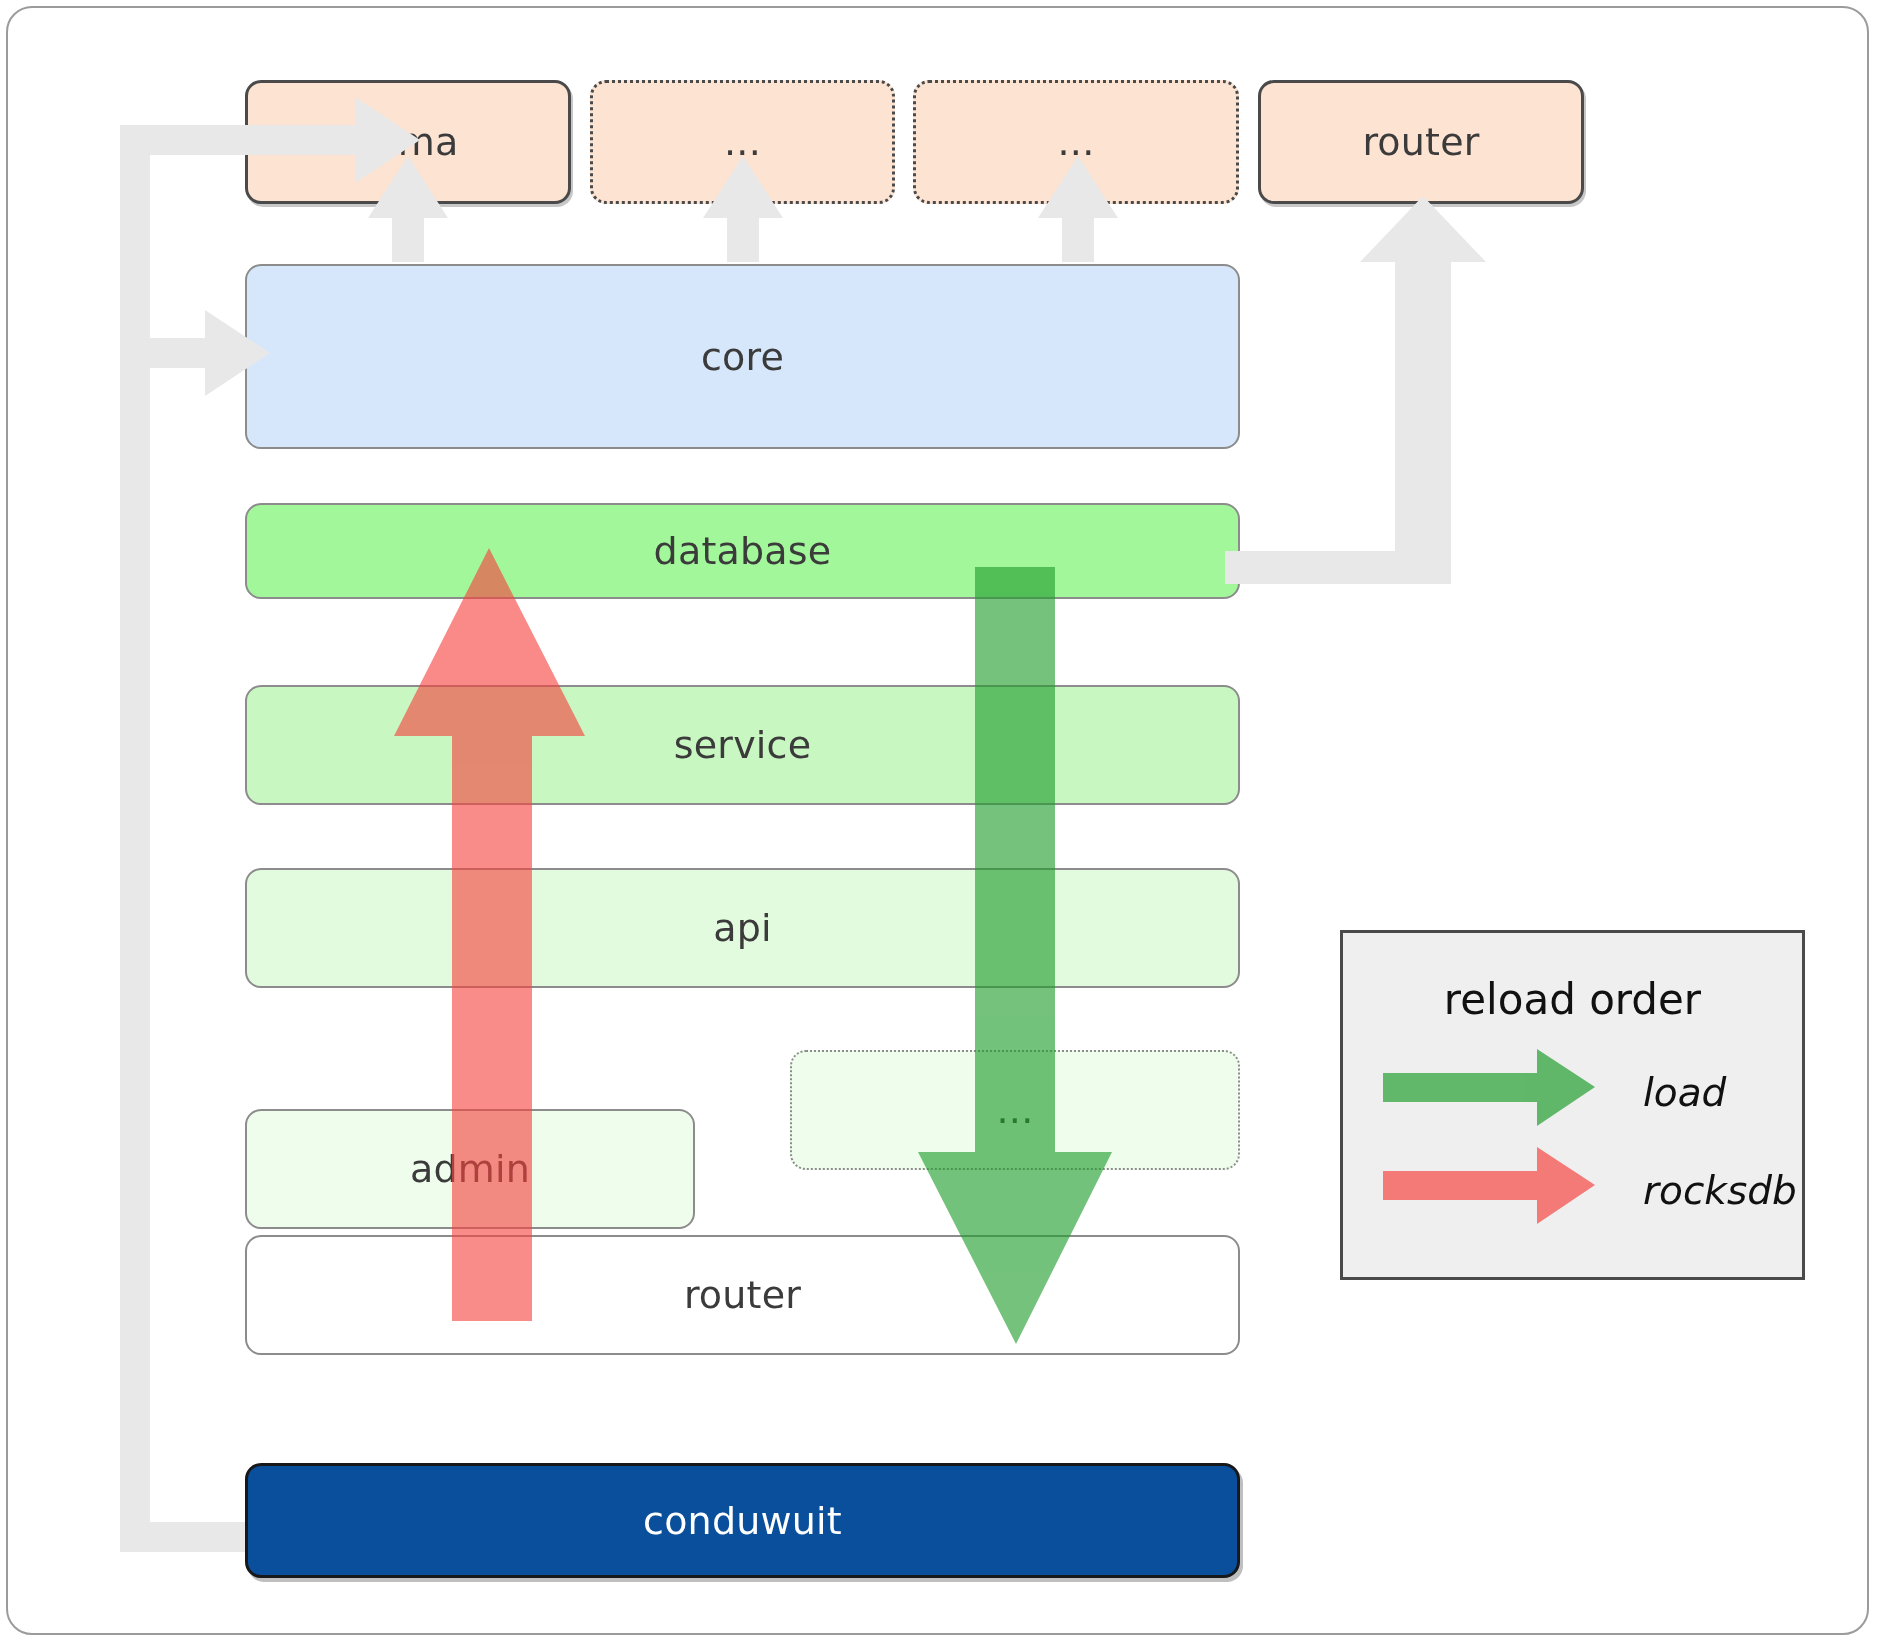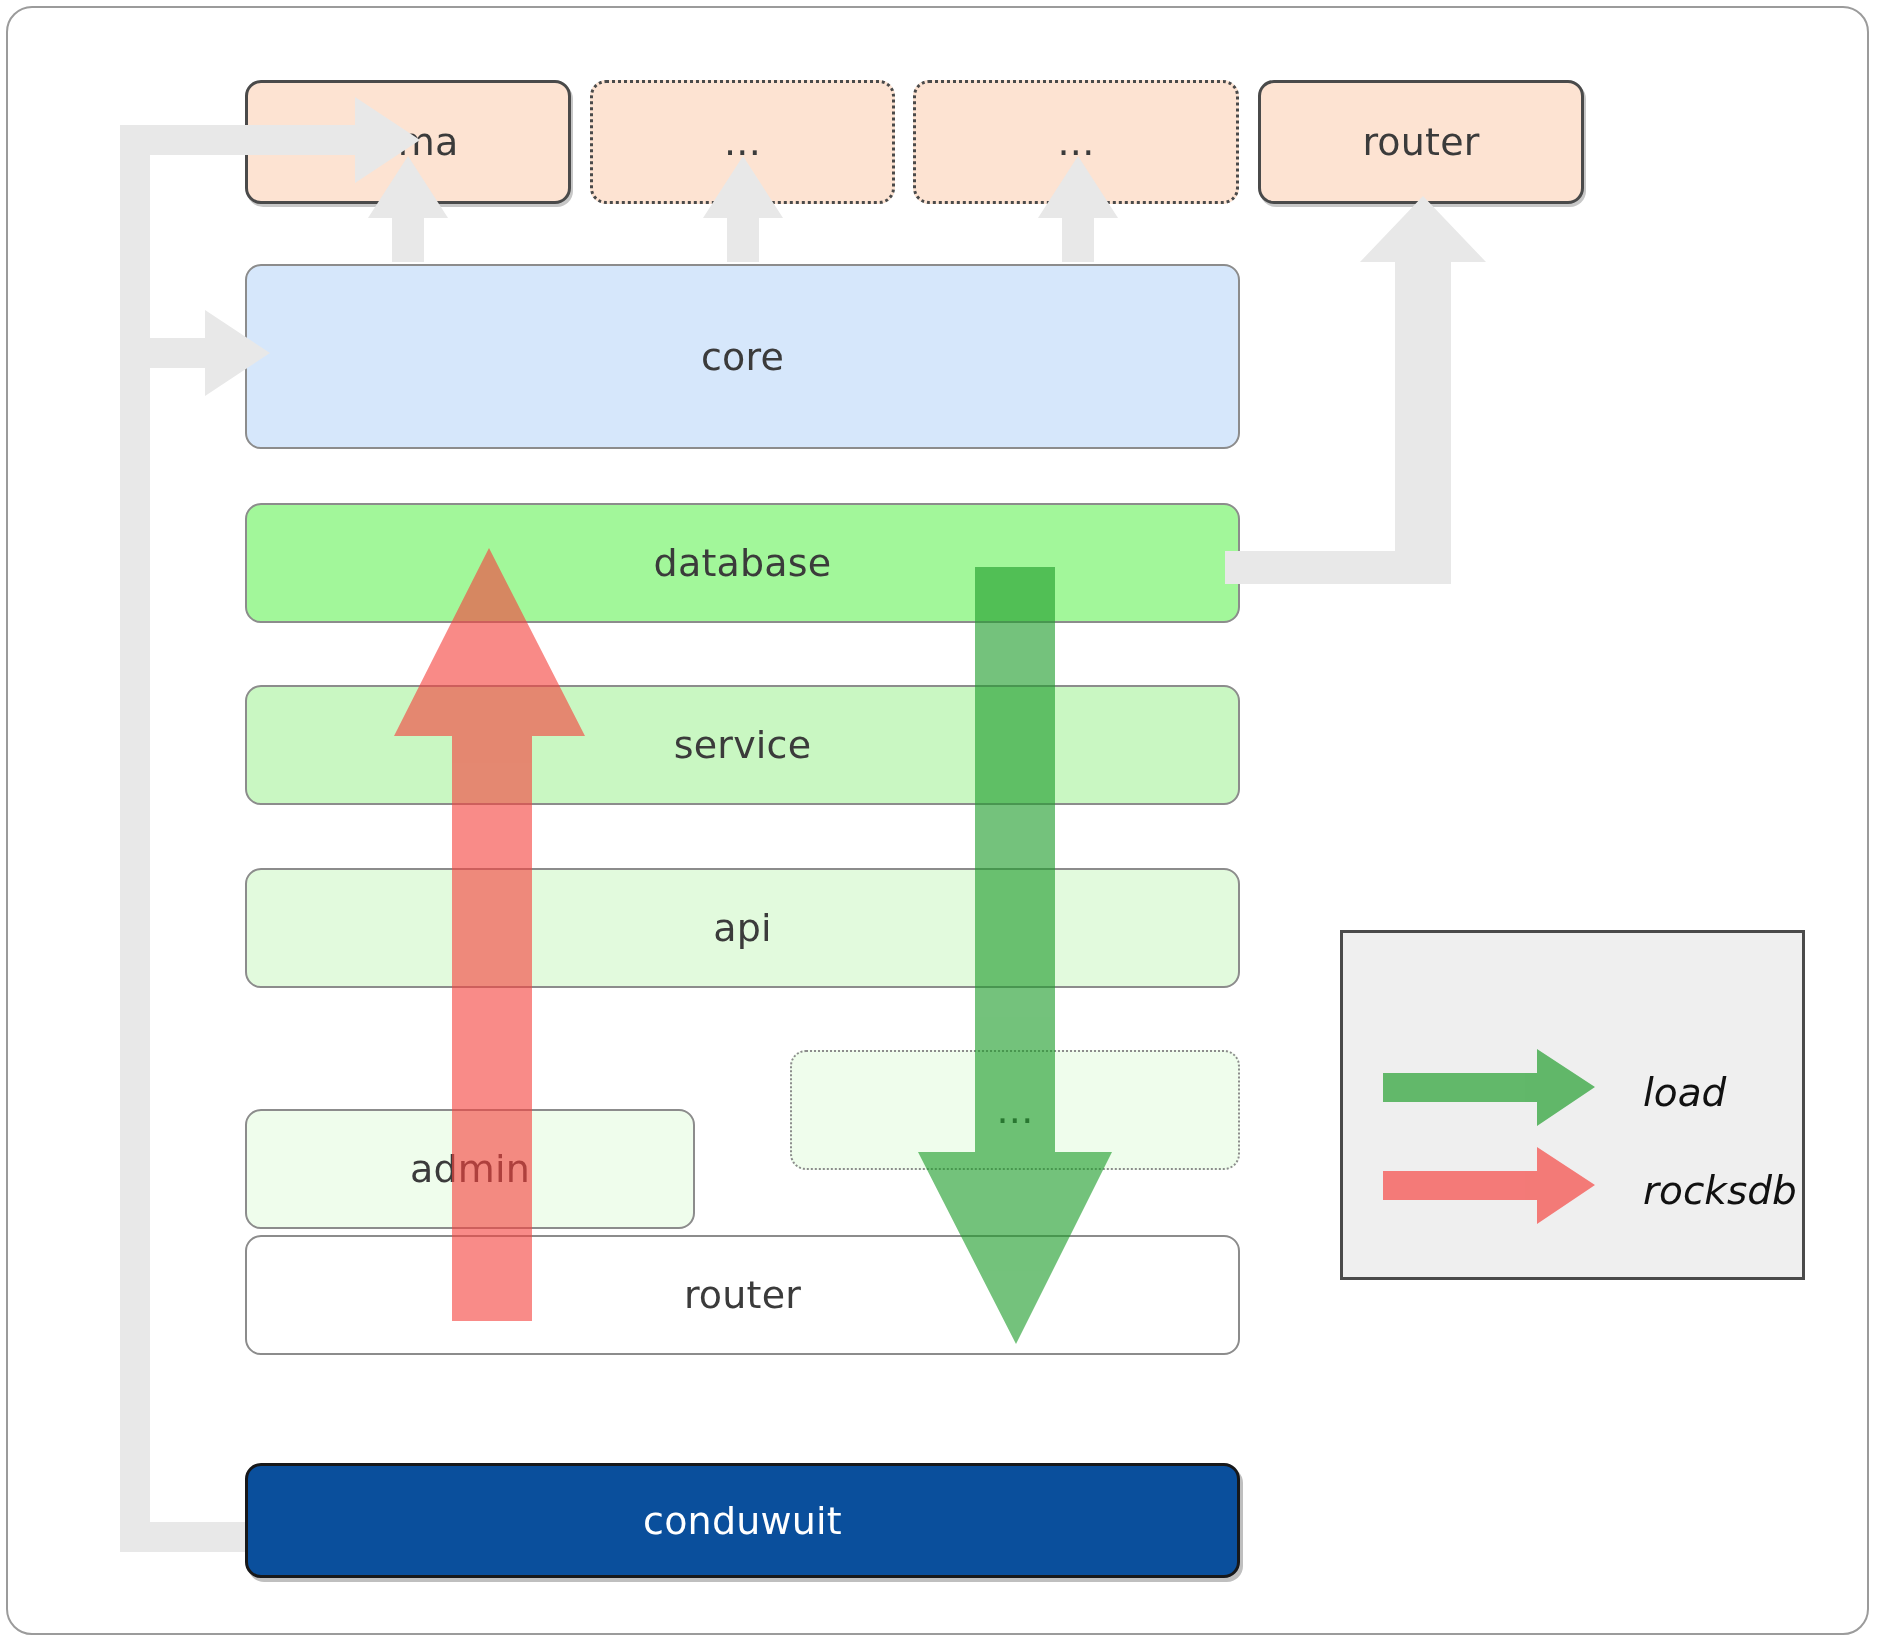--- a/index.html
+++ b/index.html
@@ -151,21 +151,21 @@
       <span>...</span>
     </div>
     <div class="node crate" style="left:1258px; top:80px; width:326px;">
       <span>router</span>
     </div>
 
     <div class="node layer" style="left:245px; top:264px; width:995px; height:185px; background:#d6e7fb;">
       <span>core</span>
     </div>
 
-    <div class="node layer" style="left:245px; top:503px; width:995px; height:120px; background:#a2f79a;justify-content:center;">
+    <div class="node layer" style="left:245px; top:503px; width:995px; height:96px; background:#a2f79a;justify-content:center;">
       <span>database</span>
     </div>
 
     <div class="node layer" style="left:245px; top:685px; width:995px; height:120px; background:#c9f7c2;">
       <span>service</span>
     </div>
 
     <div class="node layer" style="left:245px; top:868px; width:995px; height:120px; background:#e2fadd;">
       <span>api</span>
     </div>
@@ -195,20 +195,21 @@
     </g>
 
     <g opacity="0.62">
       <rect x="975" y="567" width="80" height="660" fill="#1f9d2b"></rect>
       <path d="M1016 1344 L918 1152 L978 1152 L978 1190 L1050 1190 L1050 1152 L1112 1152 Z" fill="#1f9d2b"></path>
     </g>
   </svg>
 
   <div class="legend-layer">
     <div id="legend" style="left:1340px; top:930px; width:465px; height:350px;">
+      <div id="legend-title">reload order</div>
 
       <svg style="position:absolute; left:0; top:0; width:465px; height:350px;" viewBox="0 0 465 350" xmlns="http://www.w3.org/2000/svg">
 
         <g opacity="0.68">
           <rect x="40" y="140" width="172" height="29" fill="#1f9d2b"></rect>
           <path d="M252 154 L194 116 L194 140 L184 140 L184 169 L194 169 L194 193 Z" fill="#1f9d2b"></path>
         </g>
 
         <g opacity="0.68">
           <rect x="40" y="238" width="172" height="29" fill="#f6433f"></rect>

